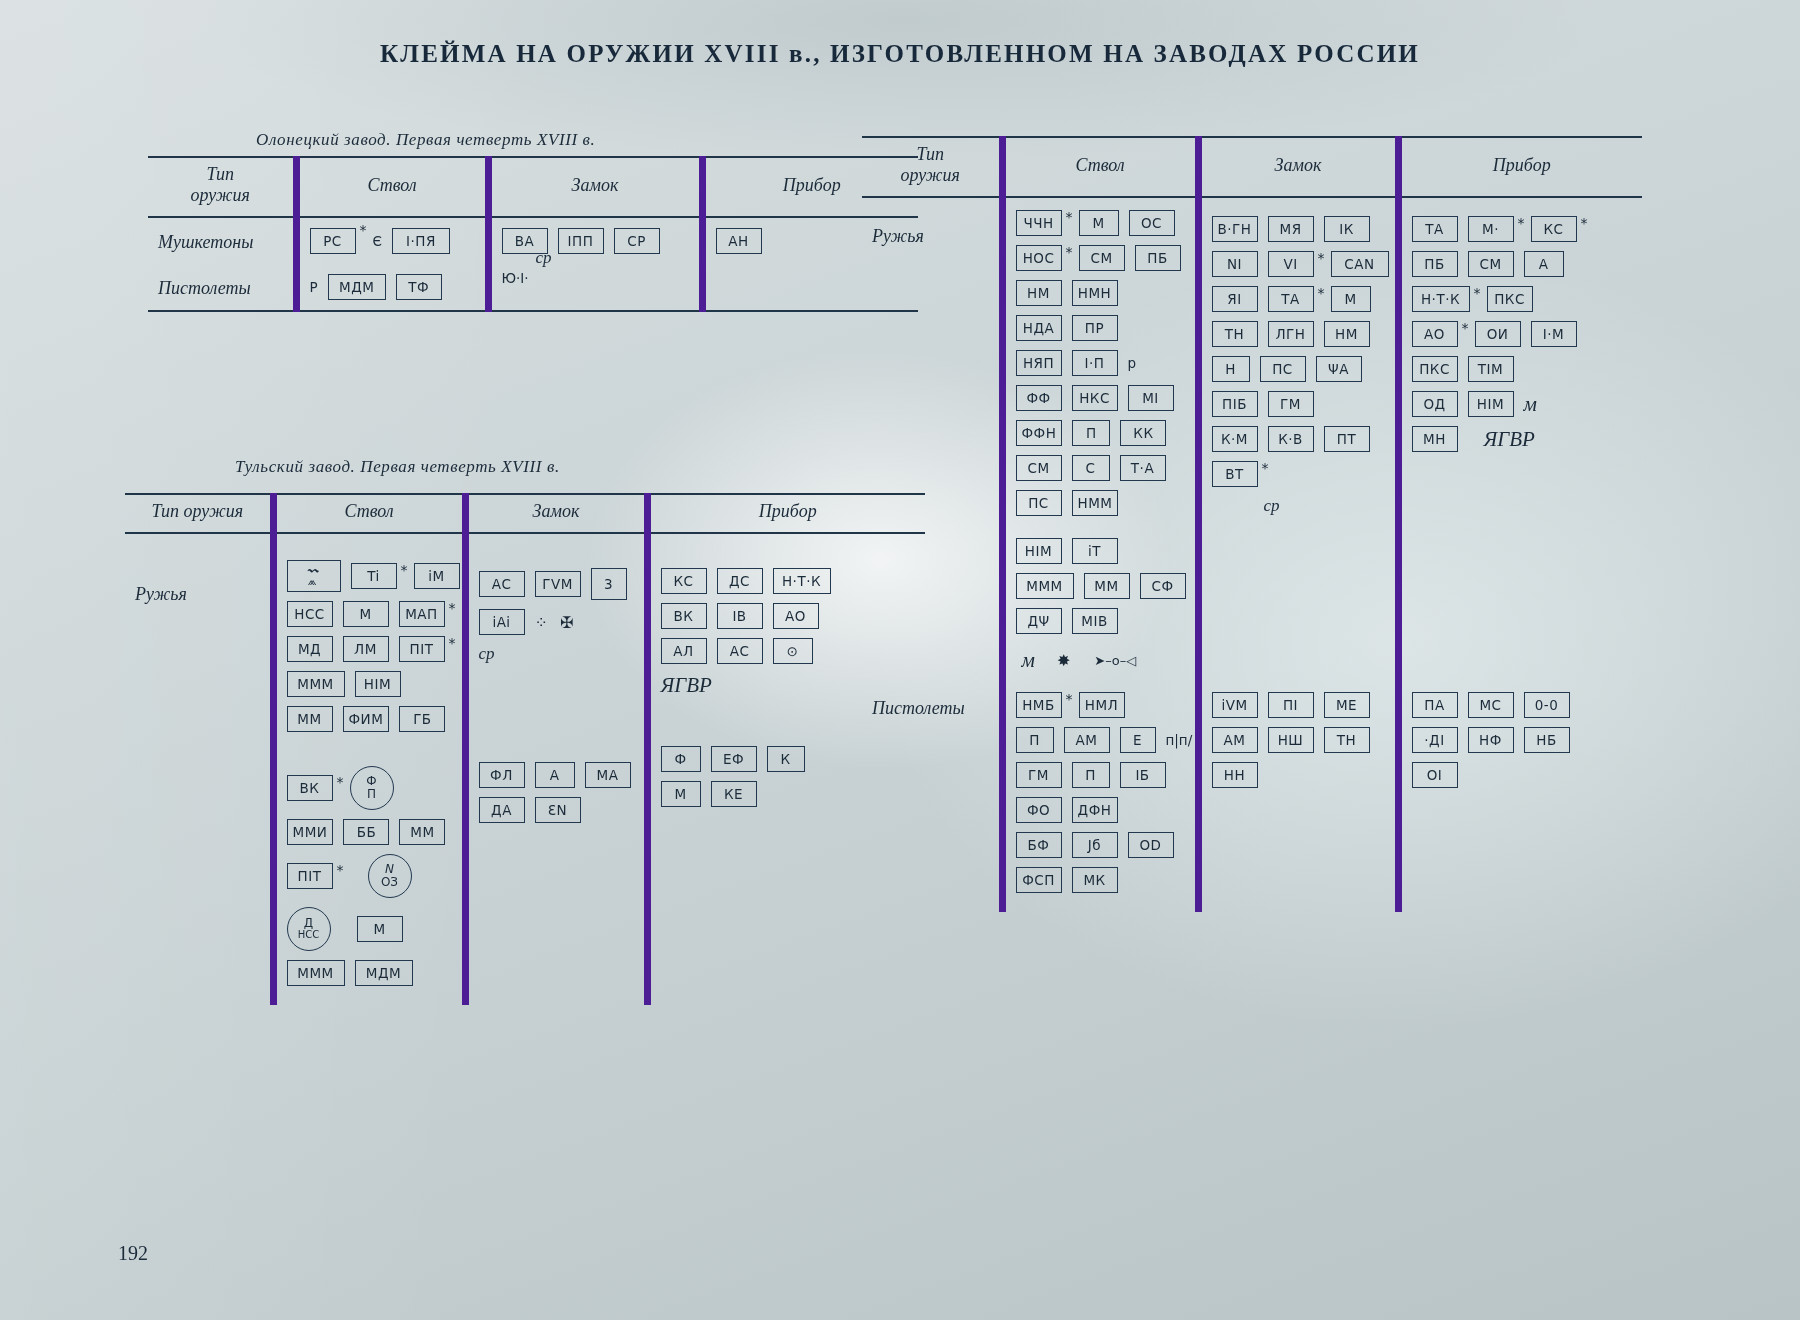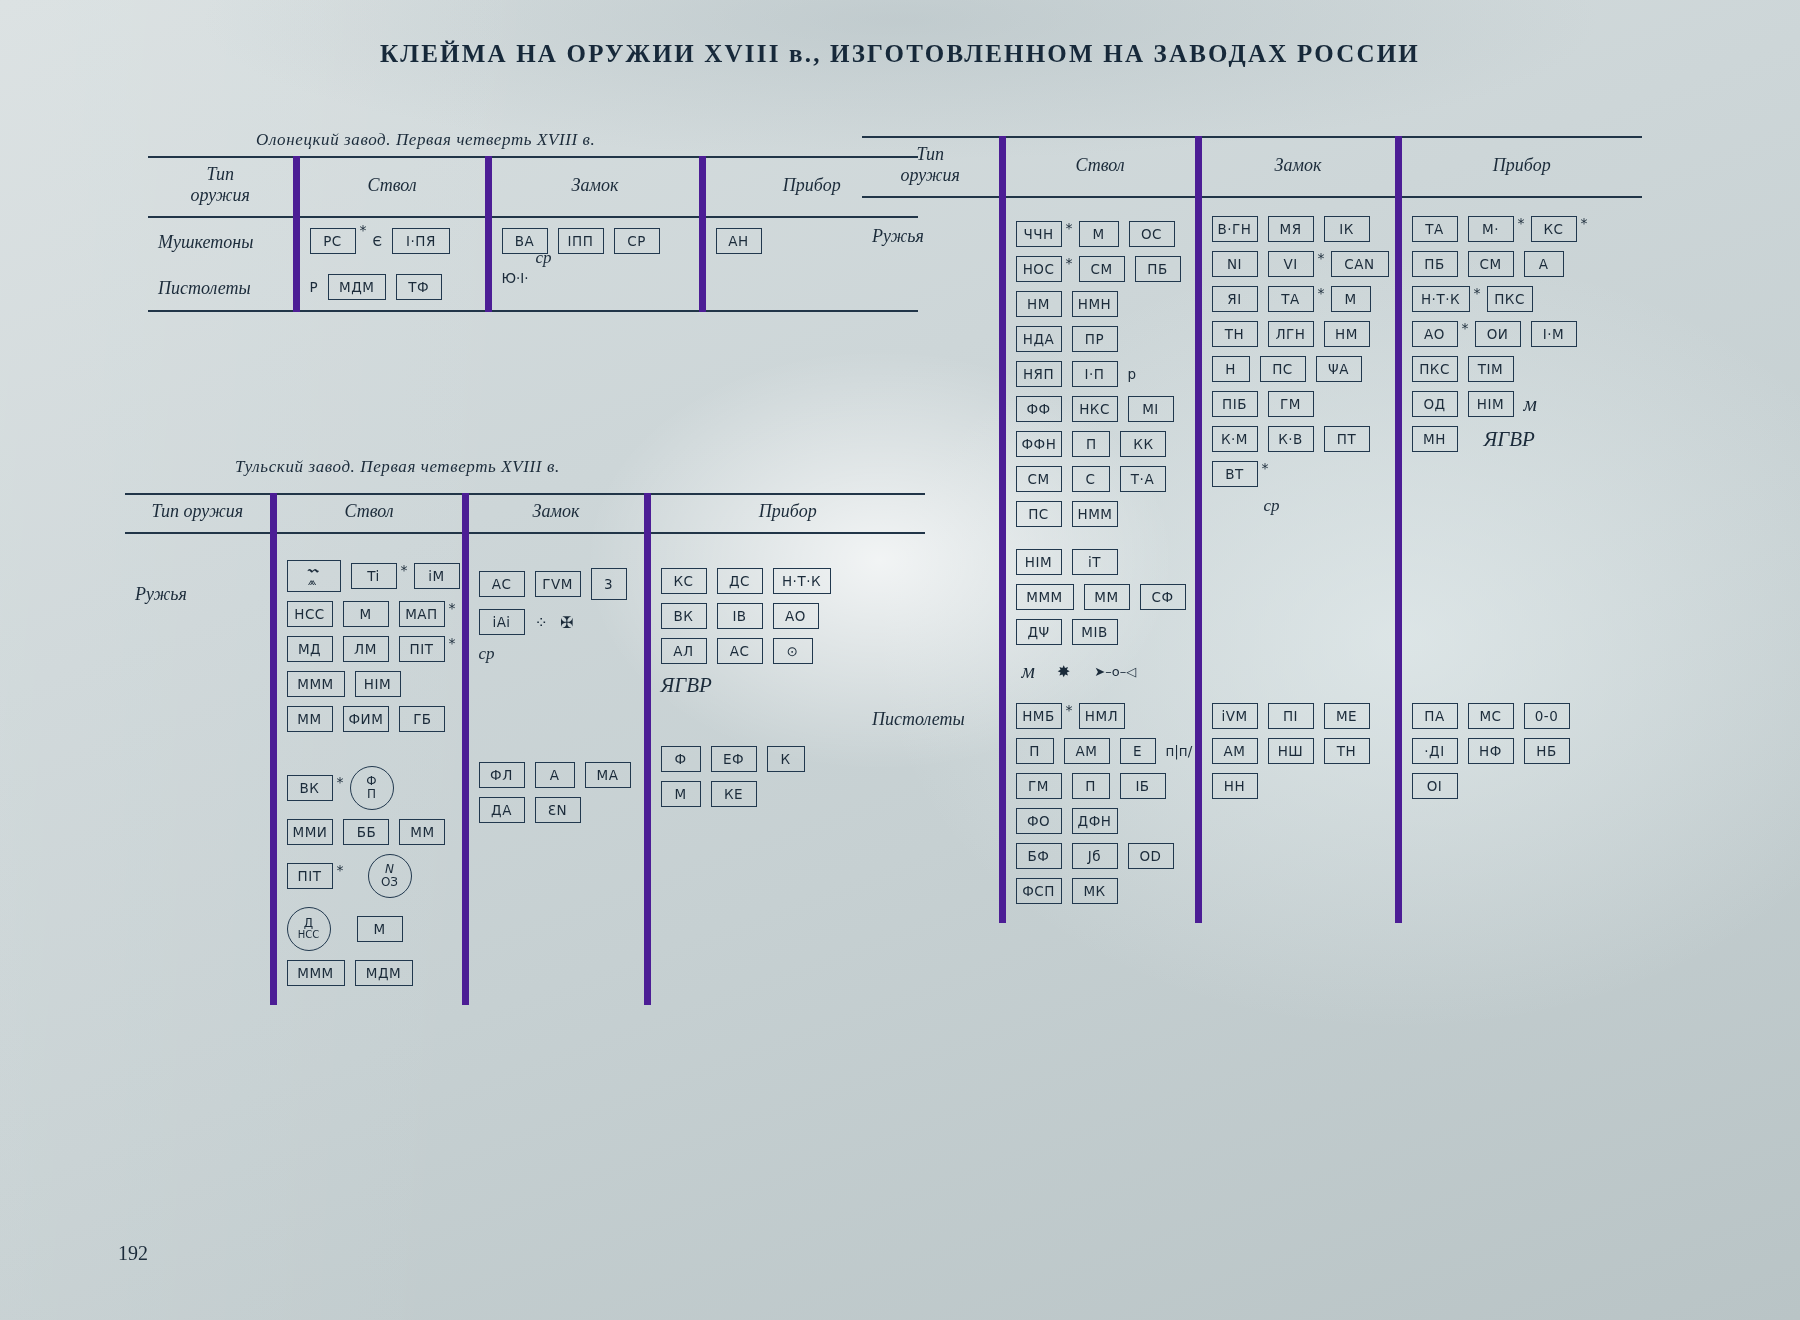--- a/index.html
+++ b/index.html
@@ -401,21 +401,21 @@
         </th>
         <th class="topline botline vline">Ствол</th>
         <th class="topline botline vline">Замок</th>
         <th class="topline botline vline">Прибор</th>
       </tr>
     </thead>
     <tbody>
       <tr>
         <td class="rowlabel" style="padding-top:28px !important;">Ружья</td>
 
-        <td class="vline" style="padding-top:23px;">
+        <td class="vline" style="padding-top:12px;">
           <div class="line">
             <span class="stamp">ЧЧН</span>
               <span class="star">*</span>
             <span class="stamp" style="min-width:28px;">М</span>
             <span class="stamp">ОС</span>
           </div>
           <div class="line">
             <span class="stamp">НОС</span>
               <span class="star">*</span>
             <span class="stamp">СМ</span>

